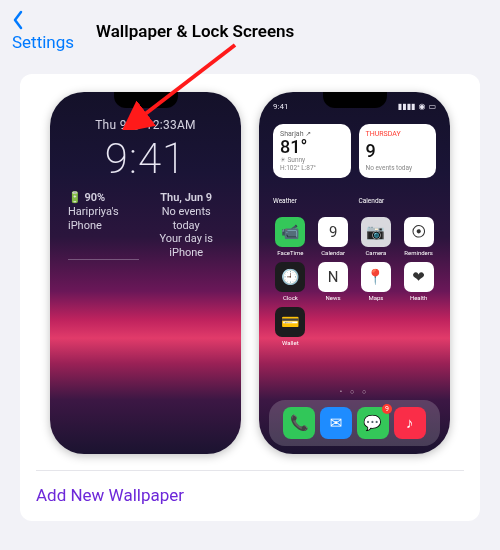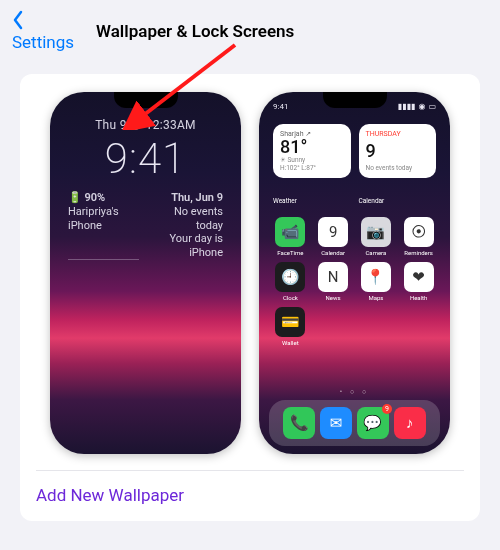--- a/index.html
+++ b/index.html
@@ -15,21 +15,21 @@
   .notch { position:absolute; top:0; left:50%; transform:translateX(-50%); width:64px; height:16px; background:#000; border-bottom-left-radius:12px; border-bottom-right-radius:12px; }
   .status-row { display:flex; justify-content:space-between; align-items:center; font-size:8px; padding:6px 14px 0; height:22px; }
   .status-right { display:flex; gap:3px; align-items:center; }
 
   
   .ls-topline { text-align:center; font-size:12px; margin-top:26px; opacity:0.9; letter-spacing:0.3px; }
   .ls-clock { text-align:center; font-size:42px; font-weight:200; letter-spacing:1px; margin-top:2px; font-family:inherit; }
   .ls-row { display:flex; justify-content:center; gap:10px; margin-top:8px; padding:0 18px; }
   .ls-box { font-size:11px; line-height:1.25; opacity:0.9; }
   .ls-box.left { text-align:left; border-bottom:1px solid rgba(233,231,243,0.35); padding-bottom:2px; }
-  .ls-box.right { text-align:right; }
+  .ls-box.right { text-align:center; }
   .ls-box .line1 { font-weight:600; }
 
   
   .widgets { display:flex; gap:8px; padding:10px 14px 4px; }
   .widget { background:#fff; border-radius:10px; flex:1; height:60px; padding:6px 7px; color:#222; display:flex; flex-direction:column; justify-content:space-between; }
   .widget .w-top { font-size:7px; color:#666; }
   .widget .w-big { font-size:18px; font-weight:500; color:#111; line-height:1; }
   .widget .w-sub { font-size:6.5px; color:#888; }
   .widget-label { font-size:6.5px; text-align:left; color:#fff; margin-top:19px; }
   .widget-wrap { display:flex; flex-direction:column; flex:1; }

